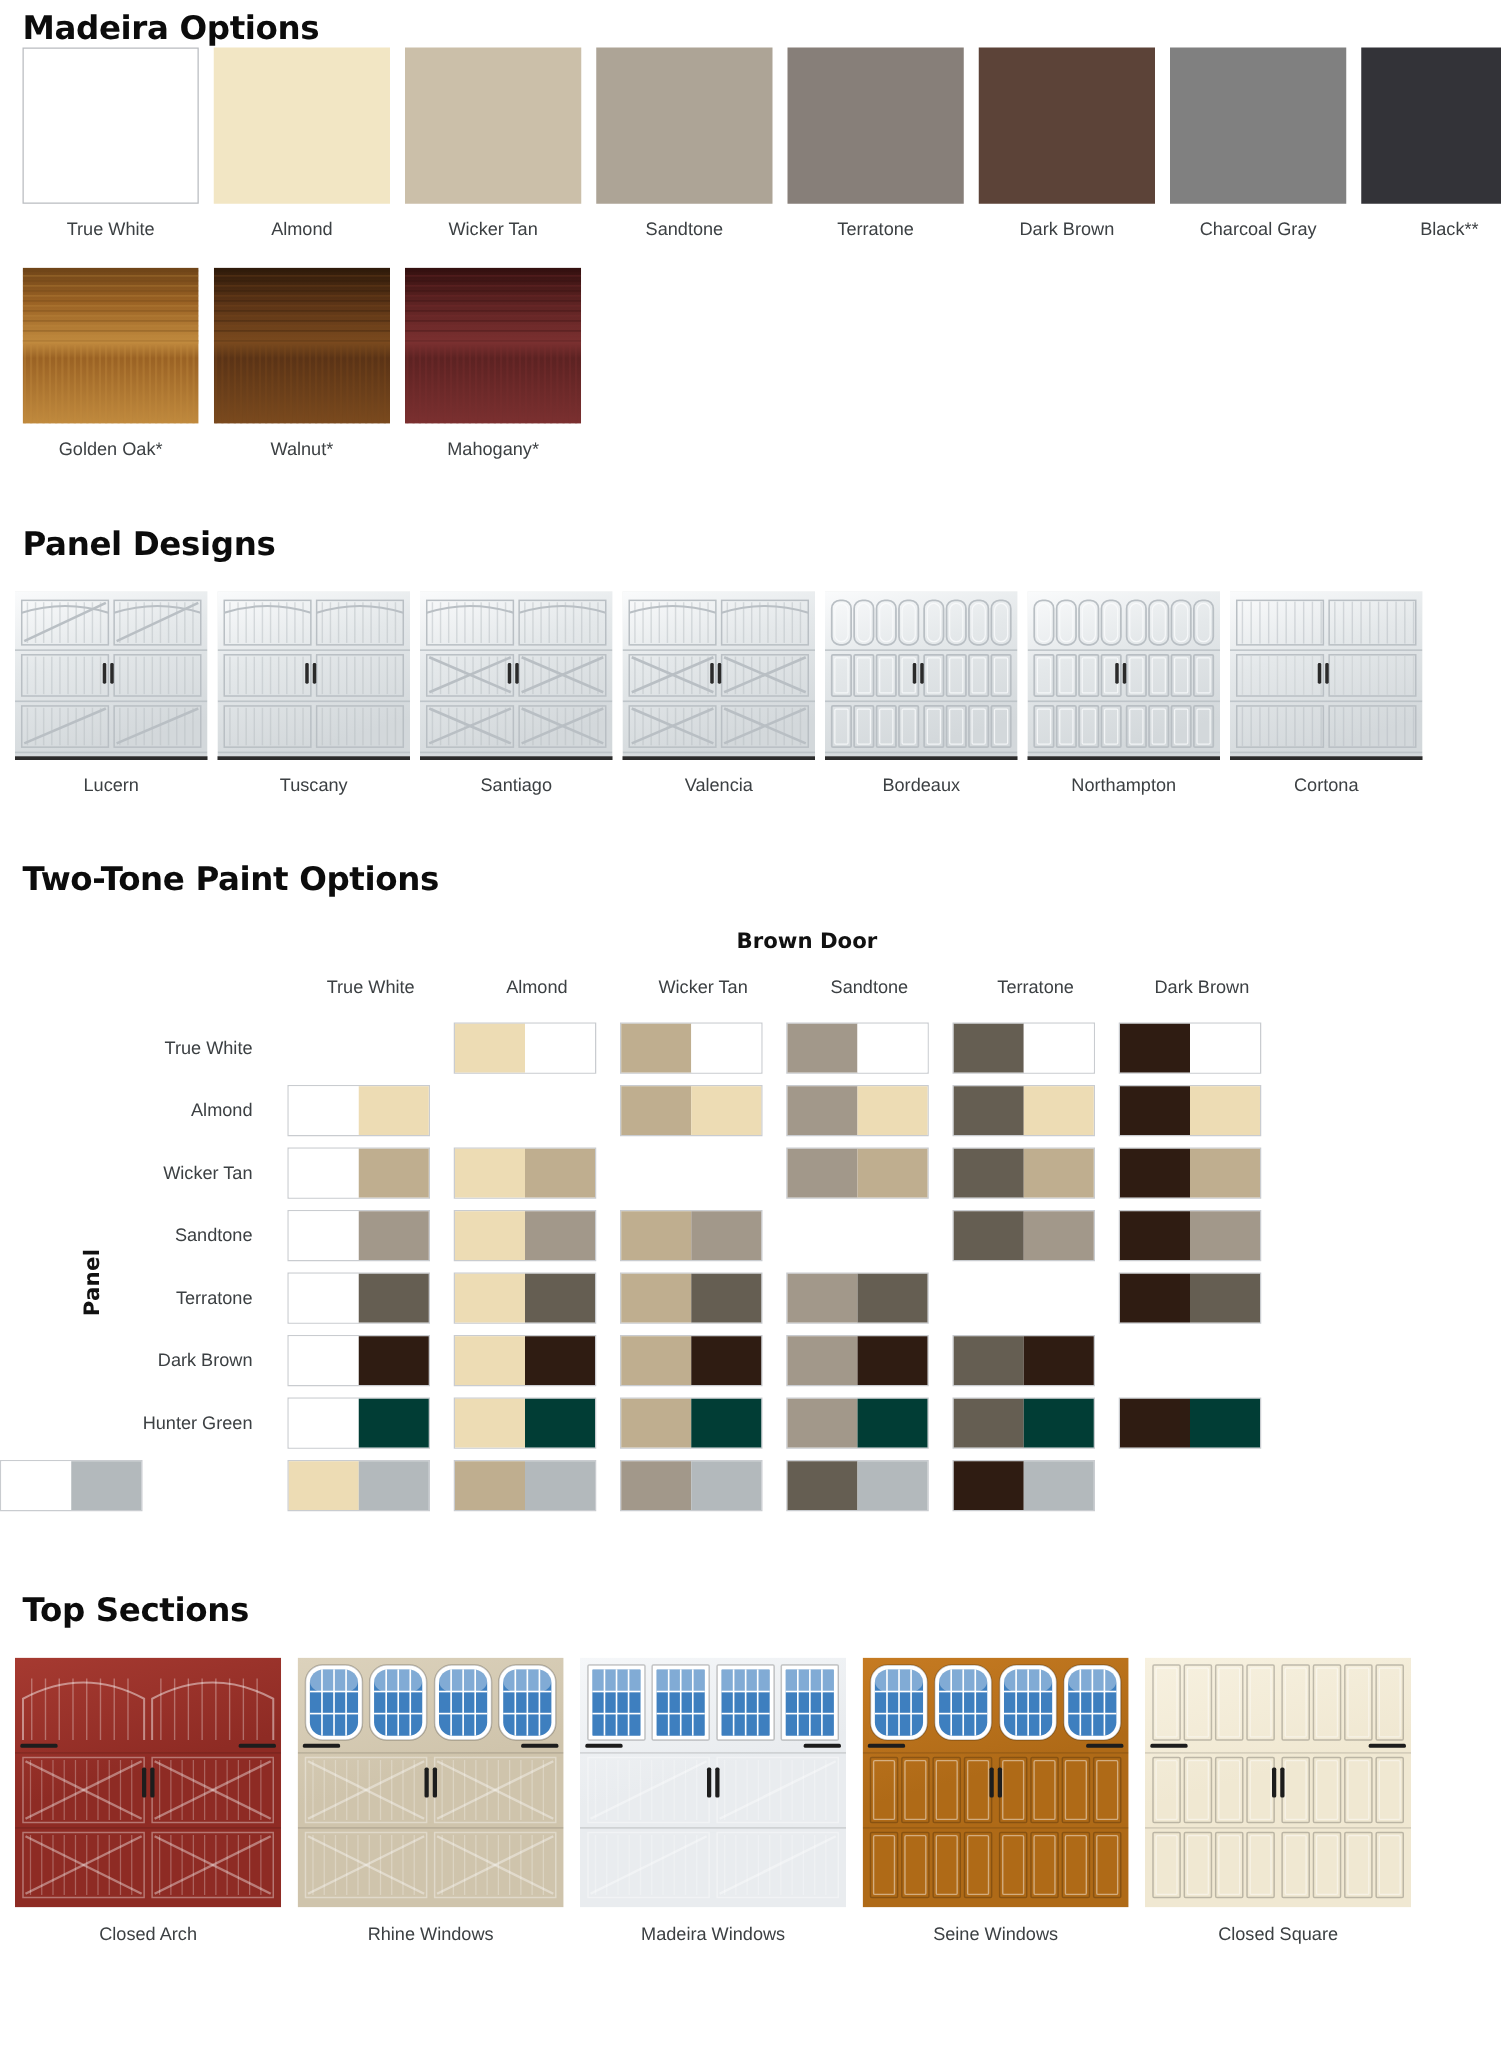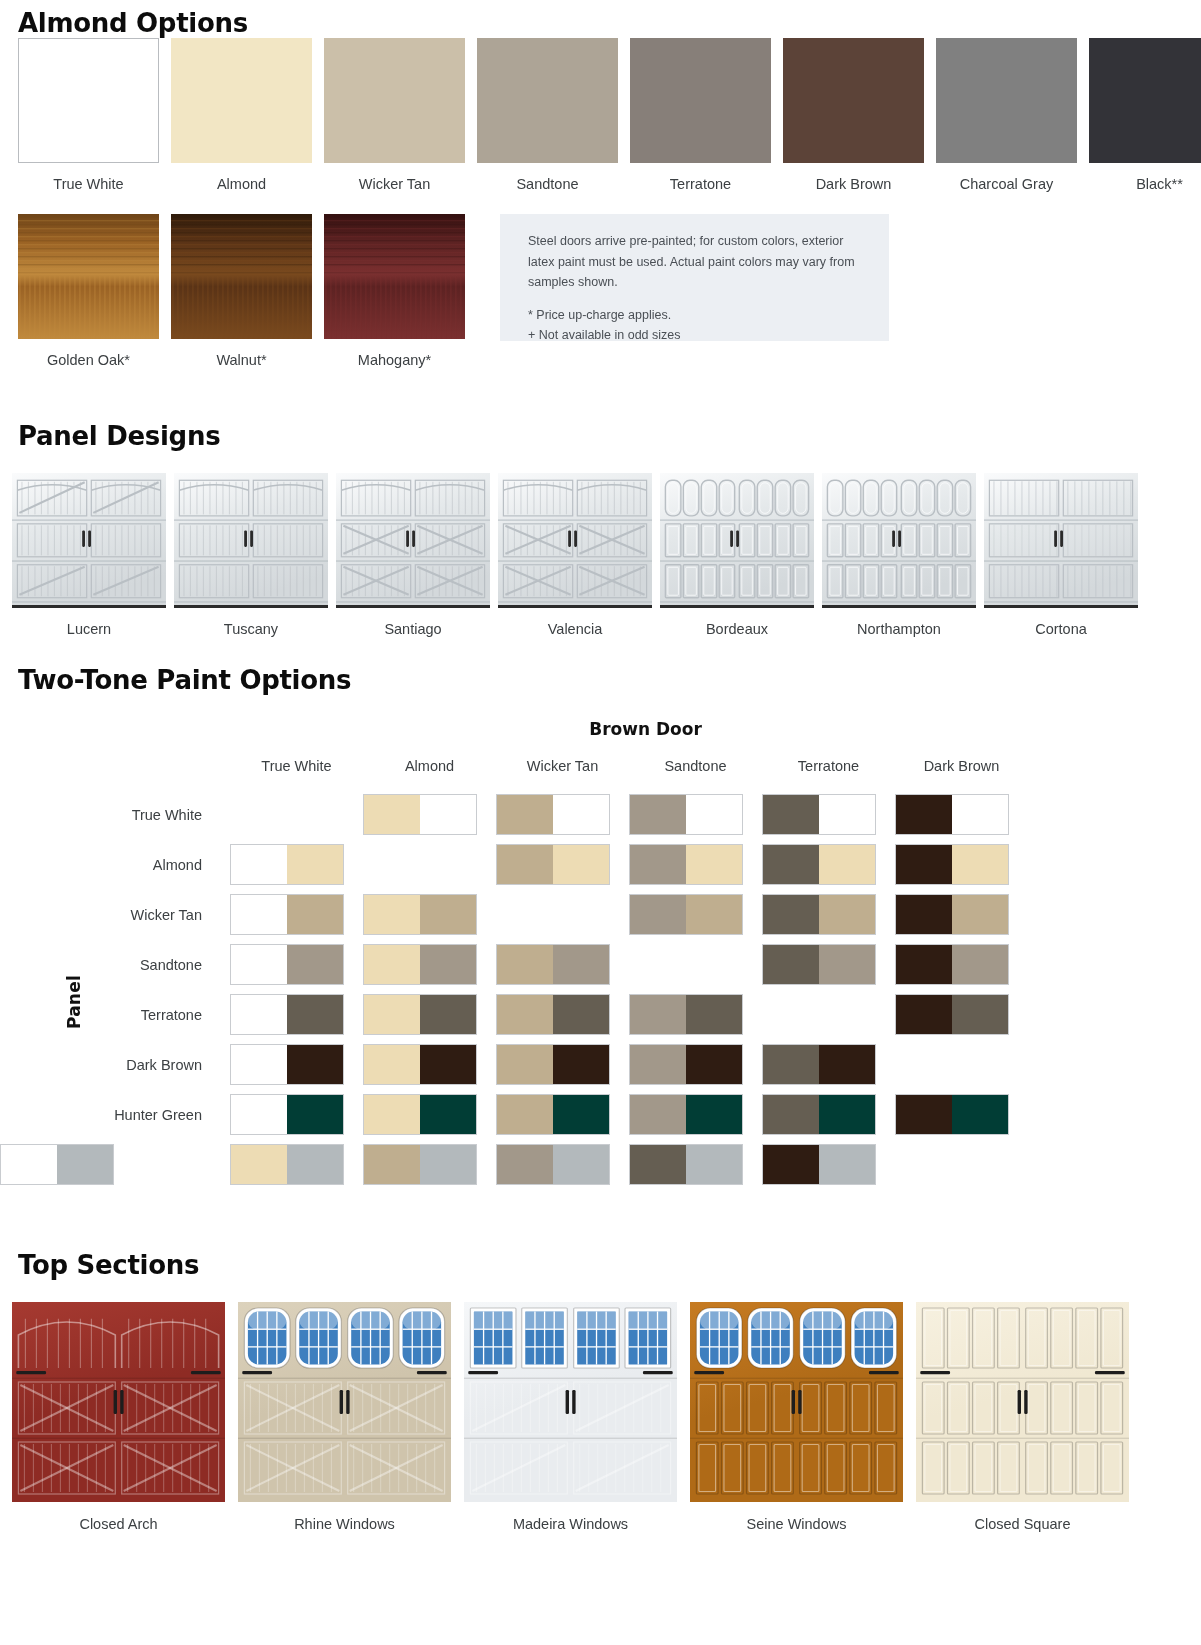--- a/index.html
+++ b/index.html
@@ -93,21 +93,21 @@
     border-bottom: 3px solid #2b2b2b;
   }
   .panel-label {
     text-align: center;
     font-size: 14.5px;
     color: #3c4043;
     margin-top: 13px;
   }
 
   
-  #twotone-section { margin-top: 28px; }
+  #twotone-section { margin-top: 52px; }
   .tt-wrap { position: relative; margin-top: 24px; }
   .tt-basedoor {
     text-align: center;
     font-size: 17px;
     font-weight: 700;
     color: #111;
     font-family: "DejaVu Sans", sans-serif;
     margin-left: 90px;
   }
   .tt-grid {
@@ -166,21 +166,21 @@
     margin-top: 14px;
   }
   svg { display: block; }
 </style>
 </head>
 <body>
 
 <div class="page">
 
   <section id="colors-section">
-    <h2 class="section-title">Almond Options</h2>
+    <h2 class="section-title">Madeira Options</h2>
     <div class="swatch-row" id="solid-swatch-row">
         <div class="swatch-cell">
           <div class="swatch-box bordered" style="background: rgb(255, 255, 255);"></div>
           <div class="swatch-label">True White</div>
         </div>
         <div class="swatch-cell">
           <div class="swatch-box" style="background: rgb(242, 230, 196);"></div>
           <div class="swatch-label">Almond</div>
         </div>
         <div class="swatch-cell">
@@ -388,26 +388,20 @@
                 <rect x="121" y="62" width="1.8" height="63" fill="#7B3030" opacity="0.34"></rect>
                 <rect x="126" y="62" width="1.8" height="63" fill="#7B3030" opacity="0.34"></rect>
                 <rect x="131" y="62" width="1.8" height="63" fill="#7B3030" opacity="0.34"></rect>
                 <rect x="136" y="62" width="1.8" height="63" fill="#7B3030" opacity="0.34"></rect>
                 <rect x="0" y="58" width="141" height="3" fill="#7B3030" opacity="0.45"></rect>
               </svg>
             </div>
             <div class="swatch-label">Mahogany*</div>
           </div>
         </div>
-      <div class="note-box">
-        <p>Steel doors arrive pre-painted; for custom colors, exterior latex paint must be used. Actual paint colors may vary from samples shown.</p>
-        <div class="note-gap"></div>
-        <p>*  Price up-charge applies.</p>
-        <p>+ Not available in odd sizes</p>
-      </div>
     </div>
   </section>
 
   <section id="panels-section">
     <h2 class="section-title">Panel Designs</h2>
     <div class="panel-row" id="panel-row">
         <div class="panel-cell">
           <div class="panel-img">
             <svg width="154" height="132" viewBox="0 0 154 132">
               <defs>

